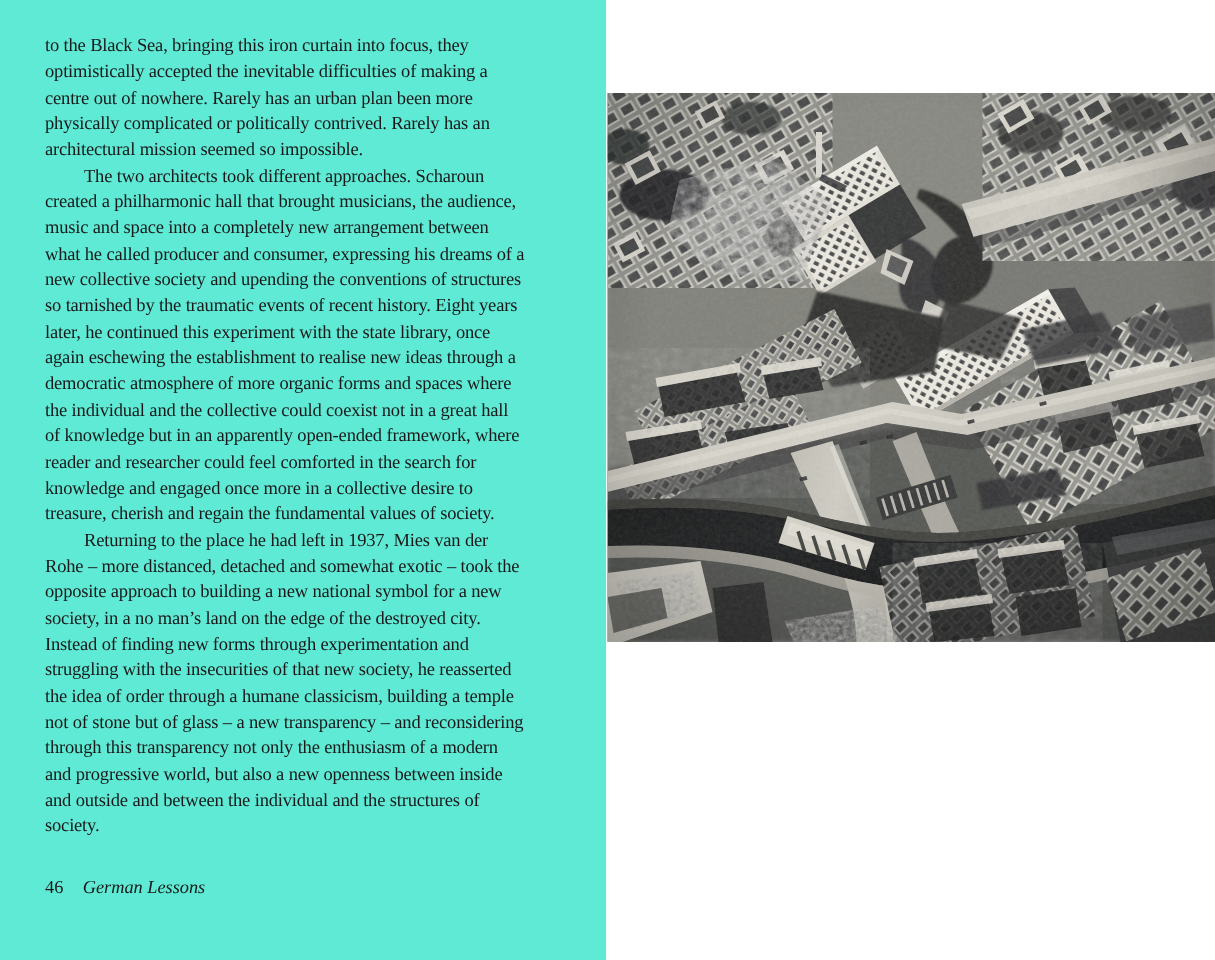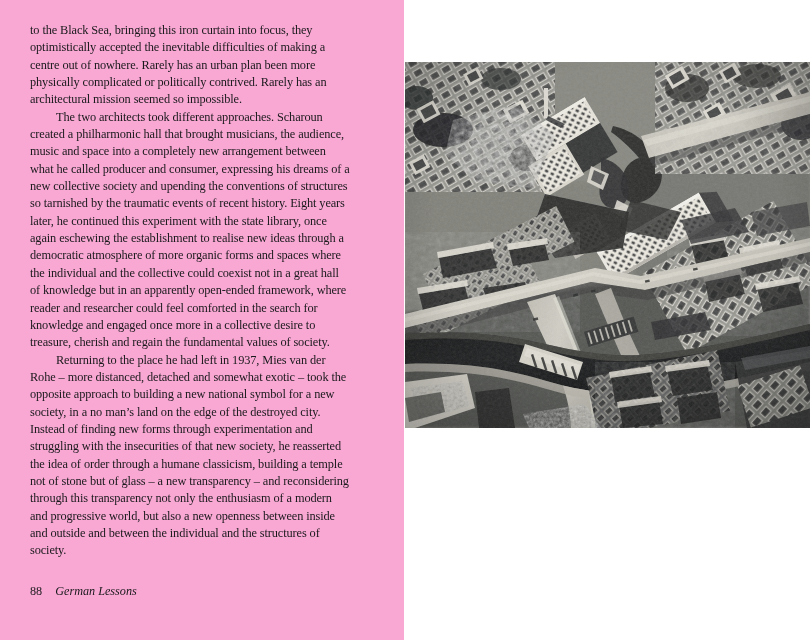--- a/index.html
+++ b/index.html
@@ -12,21 +12,21 @@
     height: 640px;
     overflow: hidden;
     font-family: "Liberation Serif", "DejaVu Serif", serif;
     color: #1a1a1a;
     position: relative;
   }
 
   #spread {
     position: absolute;
     inset: 0;
-    background: #f9a8d4;
+    background: #5eead4;
     text-decoration: underline;
   }
 
   
   #gutter {
     position: absolute;
     left: 404px;
     top: 0;
     width: 1px;
     height: 640px;
@@ -115,21 +115,21 @@
 
   <div id="page-left">
 
     <div id="text-column">
       <p>to the Black Sea, bringing this iron curtain into focus, they optimistically accepted the inevitable difficulties of making a centre out of nowhere. Rarely has an urban plan been more physically complicated or politically contrived. Rarely has an architectural mission seemed so impossible.</p>
       <p class="indent">The two architects took different approaches. Scharoun created a philharmonic hall that brought musicians, the audience, music and space into a completely new arrangement between what he called producer and consumer, expressing his dreams of a new collective society and upending the conventions of structures so tarnished by the traumatic events of recent history. Eight years later, he continued this experiment with the state library, once again eschewing the establishment to realise new ideas through a democratic atmosphere of more organic forms and spaces where the individual and the collective could coexist not in a great hall of knowledge but in an apparently open-ended framework, where reader and researcher could feel comforted in the search for knowledge and engaged once more in a collective desire to treasure, cherish and regain the fundamental values of society.</p>
       <p class="indent">Returning to the place he had left in 1937, Mies van der Rohe – more distanced, detached and somewhat exotic – took the opposite approach to building a new national symbol for a new society, in a no man’s land on the edge of the destroyed city. Instead of finding new forms through experimentation and struggling with the insecurities of that new society, he reasserted the idea of order through a humane classicism, building a temple not of stone but of glass – a new transparency – and reconsidering through this transparency not only the enthusiasm of a modern and progressive world, but also a new openness between inside and outside and between the individual and the structures of society.</p>
     </div>
 
     <div id="running-foot">
-      <span class="folio">88</span><span class="book-title">German Lessons</span>
+      <span class="folio">46</span><span class="book-title">German Lessons</span>
     </div>
 
   </div>
 
   <div id="gutter"></div>
 
   <div id="page-right">
 
     <div id="photo-frame">
       <svg viewBox="0 0 405 366" preserveAspectRatio="none">

